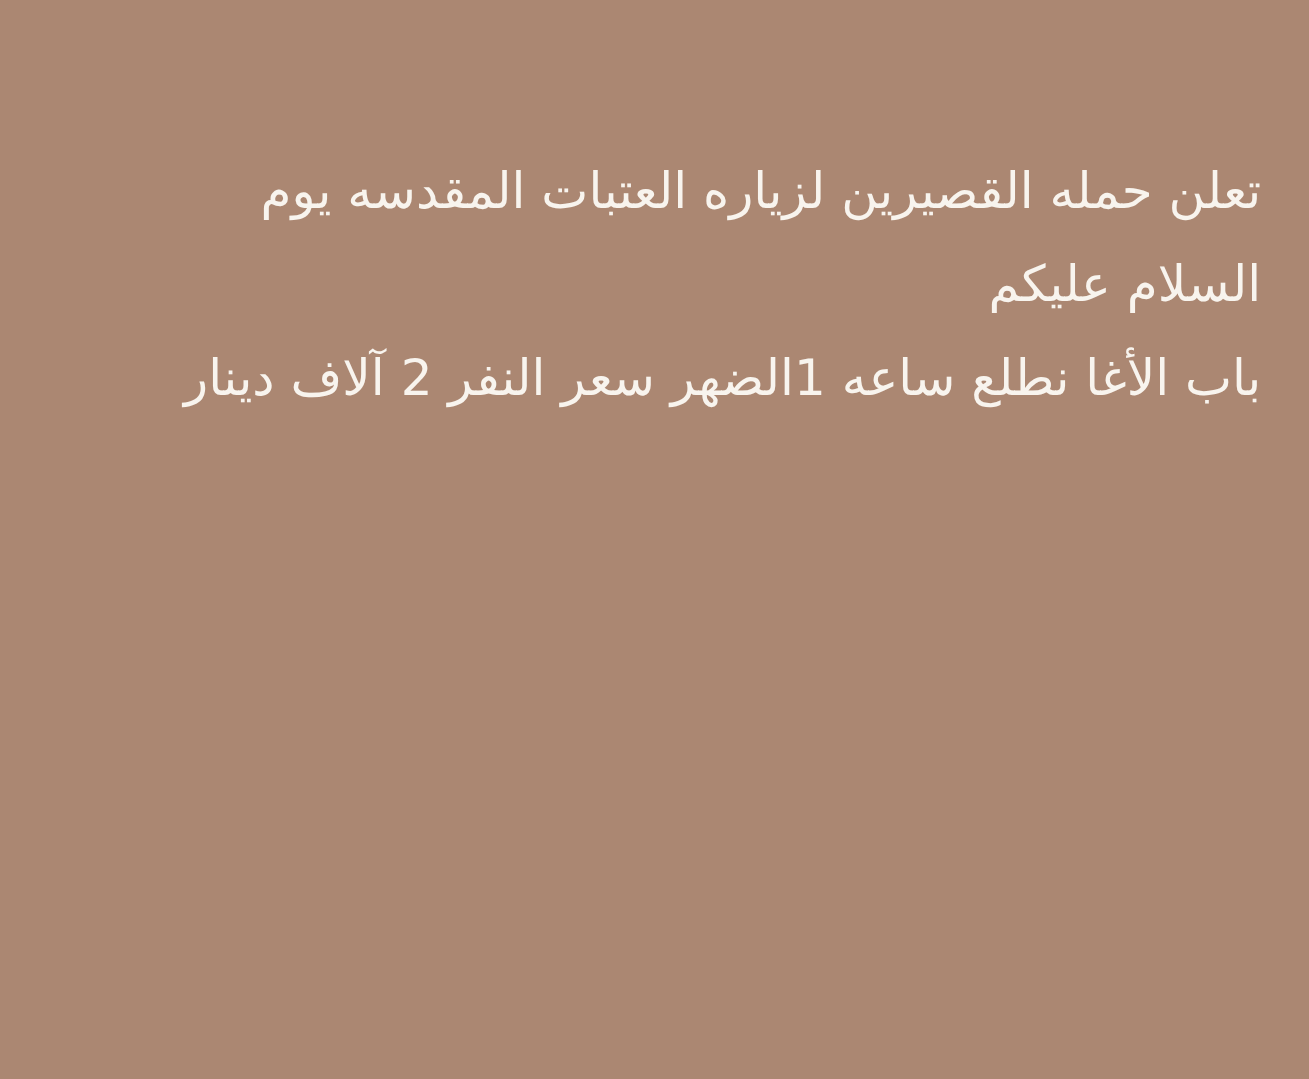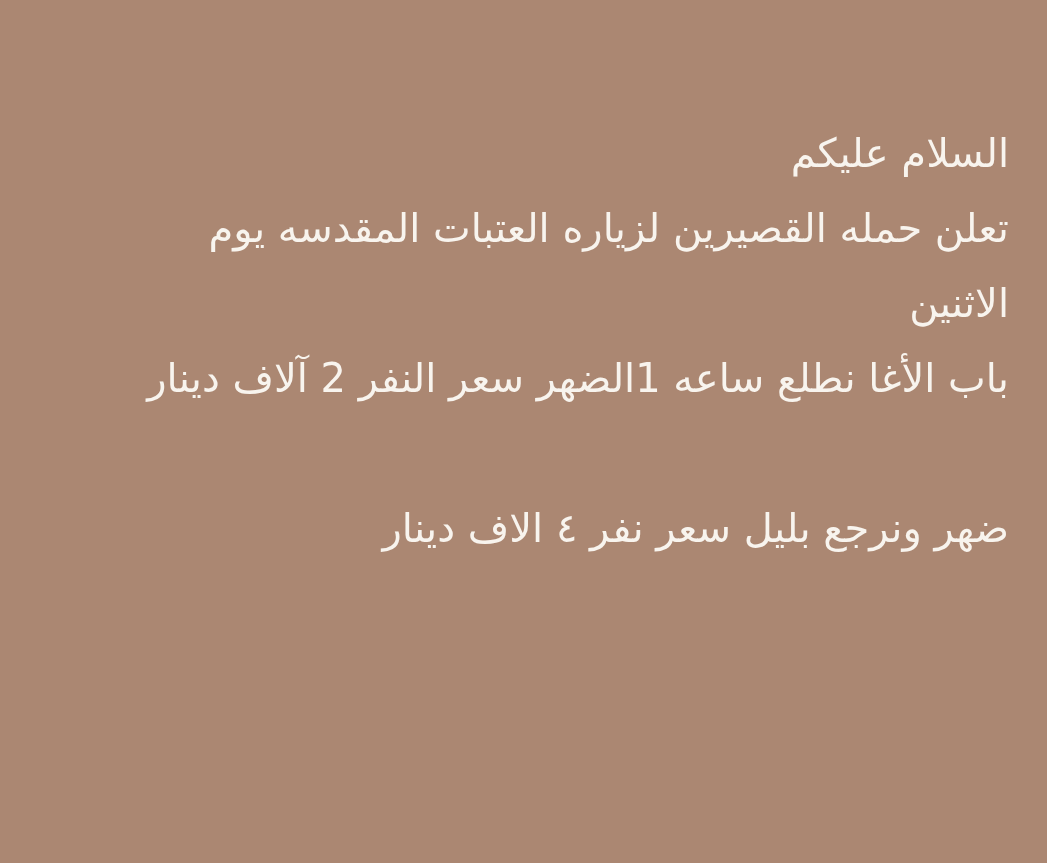--- a/index.html
+++ b/index.html
@@ -30,20 +30,18 @@
   .line {
     min-height: 75px;
     white-space: nowrap;
   }
 </style>
 </head>
 <body style="background: rgb(171, 135, 114);">
 
 <div class="post">
   <div class="announcement" style="color: rgb(248, 244, 238);">
+    <div class="line">تعلن حمله القصيرين لزياره العتبات المقدسه يوم</div>
     <div class="line">السلام عليكم</div>
-    <div class="line">تعلن حمله القصيرين لزياره العتبات المقدسه يوم</div>
-    <div class="line">الاثنين</div>
     <div class="line">باب الأغا نطلع ساعه 1الضهر سعر النفر 2 آلاف دينار</div>
     <div class="line"></div>
-    <div class="line">ضهر ونرجع بليل سعر نفر ٤ الاف دينار</div>
   </div>
 </div>
 
 </body></html>

